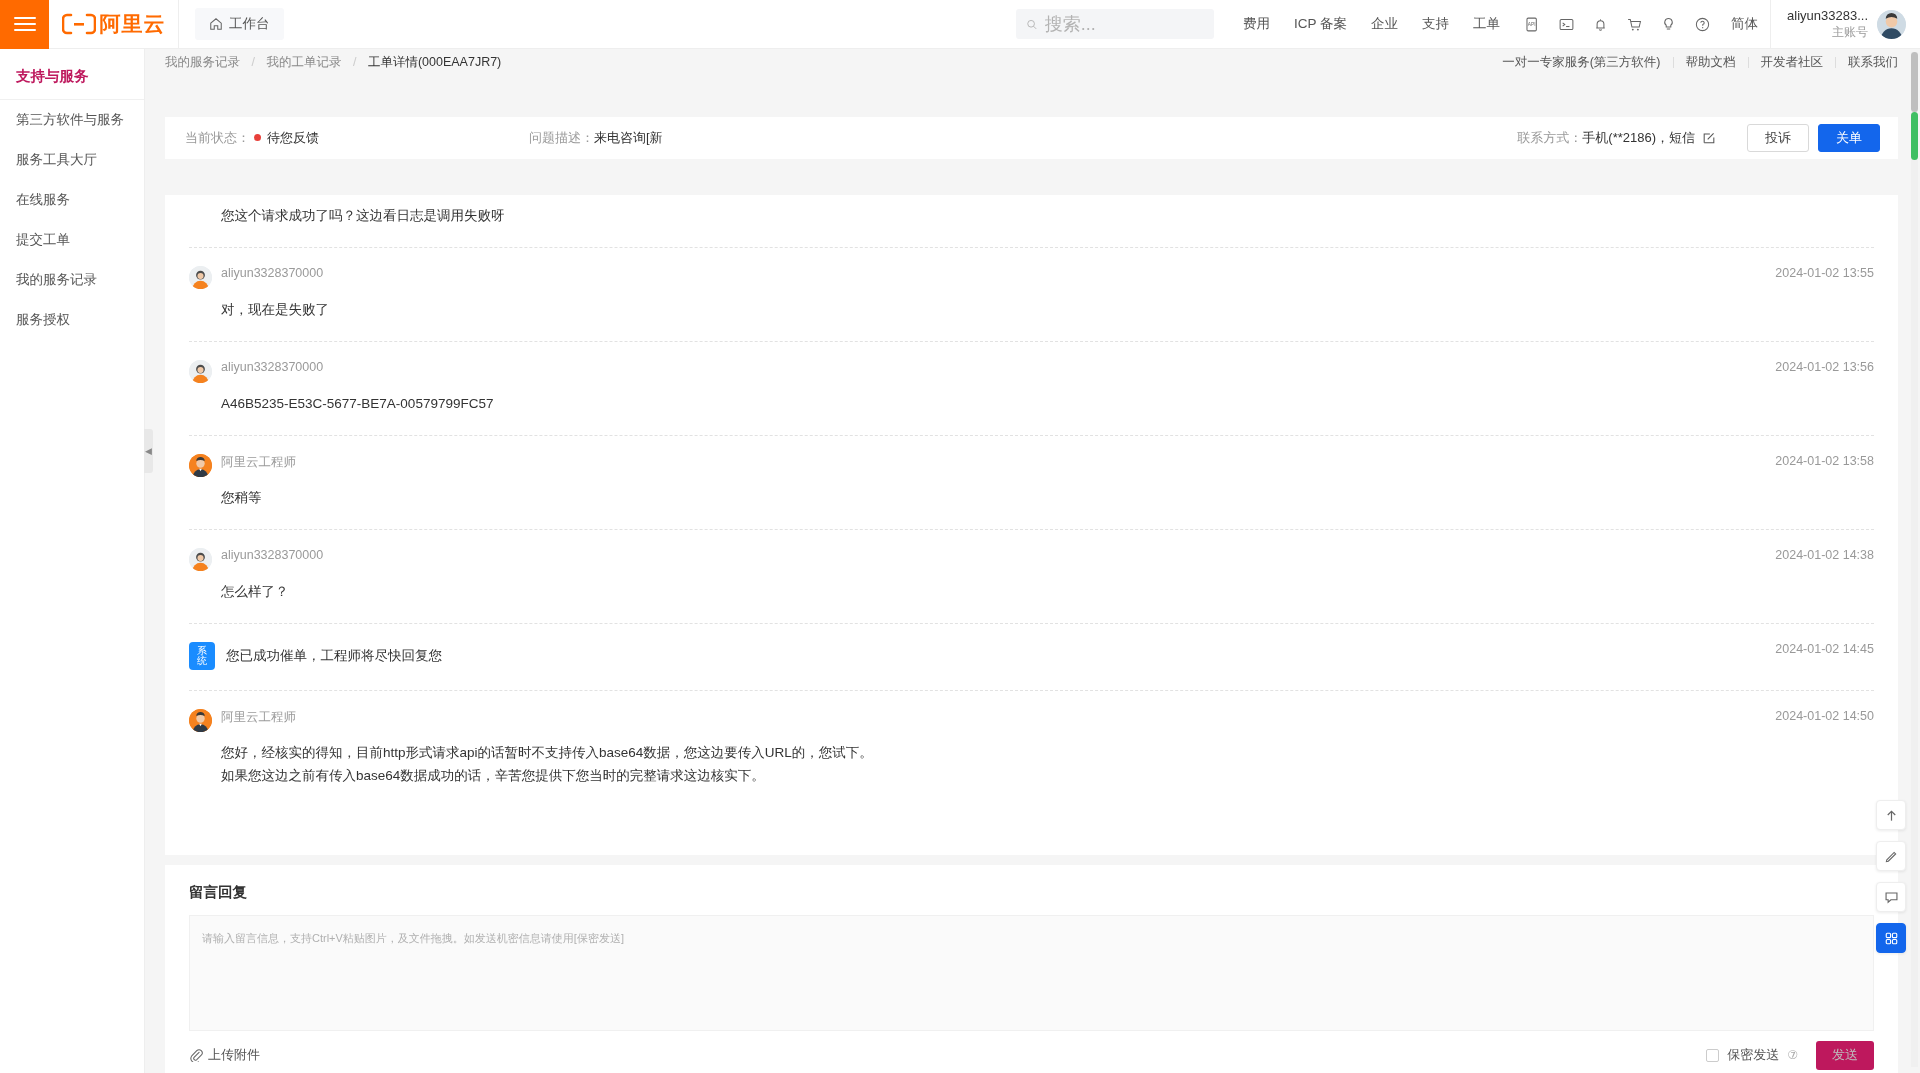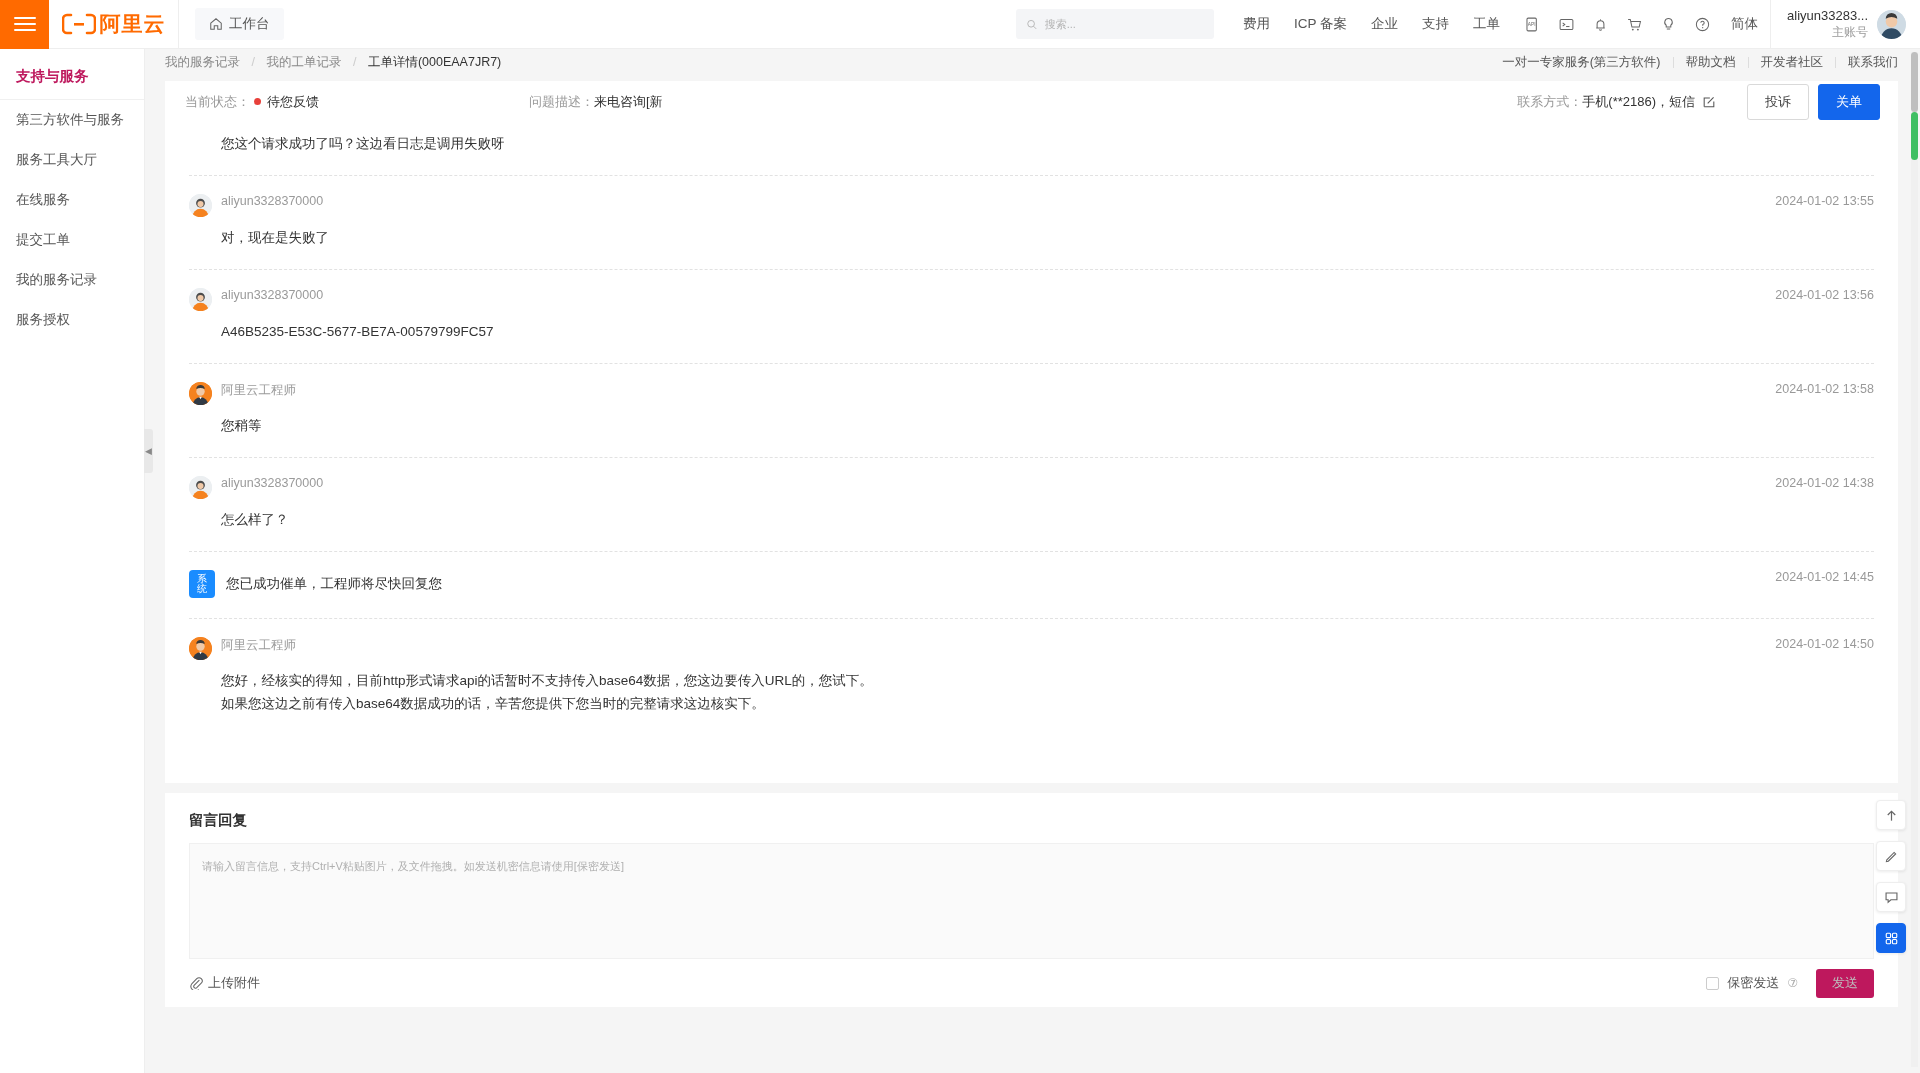--- a/index.html
+++ b/index.html
@@ -30,21 +30,21 @@
     margin-left:16px; height:32px; padding:0 14px; background:#f7f8fa;
     border-radius:3px; display:flex; align-items:center; gap:6px;
     color:#555; font-size:13.5px; cursor:pointer;
   }
   .spacer { flex:1; }
   .search {
     width:198px; height:30px; background:#f4f5f7; border-radius:3px;
     display:flex; align-items:center; gap:7px; padding:0 10px; cursor:text;
   }
   .search input {
-    border:none; outline:none; background:transparent; font-size:11px;
+    border:none; outline:none; background:transparent; font-size:18px;
     color:#701a75; width:100%; font-family:inherit;
   }
   .search input::placeholder { color:#b3b3b3; }
   .navlinks { display:flex; align-items:center; gap:2px; margin-left:18px; }
   .navlinks a {
     color:#555; font-size:13.5px; text-decoration:none; padding:0 11px; cursor:pointer;
   }
   .navicons { display:flex; align-items:center; gap:0; margin-left:4px; }
   .navicons .ni {
     width:34px; height:49px; display:flex; align-items:center; justify-content:center;
@@ -77,21 +77,21 @@
   .side-item {
     padding:10px 16px; font-size:13.5px; color:#555; cursor:pointer; line-height:20px;
   }
 
   .collapse-handle {
     position:absolute; right:-9px; top:380px; width:9px; height:44px;
     background:#e8e8e8; border-radius:0 3px 3px 0; cursor:pointer;
     display:flex; align-items:center; justify-content:center; color:#888; font-size:9px;
   }
 
-  .content { flex:1; display:flex; flex-direction:column; min-width:0; background:#f5f5f5; }
+  .content { flex:1; display:flex; flex-direction:column; min-width:0; background:#f5f5f5;gap:36px; }
 
   
   .crumbrow {
     height:27px; display:flex; align-items:center; padding:0 22px 0 20px;
     font-size:12.5px; background:#f5f5f5;
   }
   .crumb a { color:#888; text-decoration:none; cursor:pointer; }
   .crumb .sep { color:#ccc; margin:0 8px; }
   .crumb .cur { color:#333; }
   .rightlinks { margin-left:auto; display:flex; align-items:center; color:#555; }
@@ -104,21 +104,21 @@
     align-items:center; padding:0 18px 0 20px; font-size:13px; flex:none;
   }
   .st-label { color:#999; }
   .st-val { color:#333; }
   .dot { width:7px; height:7px; border-radius:50%; background:#e8403a; display:inline-block; margin:0 6px 1px 4px; }
   .sec-desc { margin-left:210px;text-align:right; }
   .sec-contact { margin-left:auto; display:flex; align-items:center; gap:7px; }
   .edit-icn { cursor:pointer; color:#555; display:inline-flex; }
   .btns { margin-left:24px; display:flex; gap:9px; }
   .btn {
-    height:36px; min-width:62px; padding:0 14px; font-size:13px; border-radius:3px;
+    height:28px; min-width:62px; padding:0 14px; font-size:13px; border-radius:3px;
     display:flex; align-items:center; justify-content:center; cursor:pointer; border:1px solid #d9d9d9;
     background:#fff; color:#444;
   }
   .btn.primary { background:#1366ec; border-color:#1366ec; color:#fff; }
 
   
   .threadwrap { flex:1; overflow:hidden; display:flex; flex-direction:column; padding:0 22px 0 20px; }
   .thread {
     background:#fff; flex:none; height:660px; overflow:hidden; position:relative;
     padding:0 24px;

